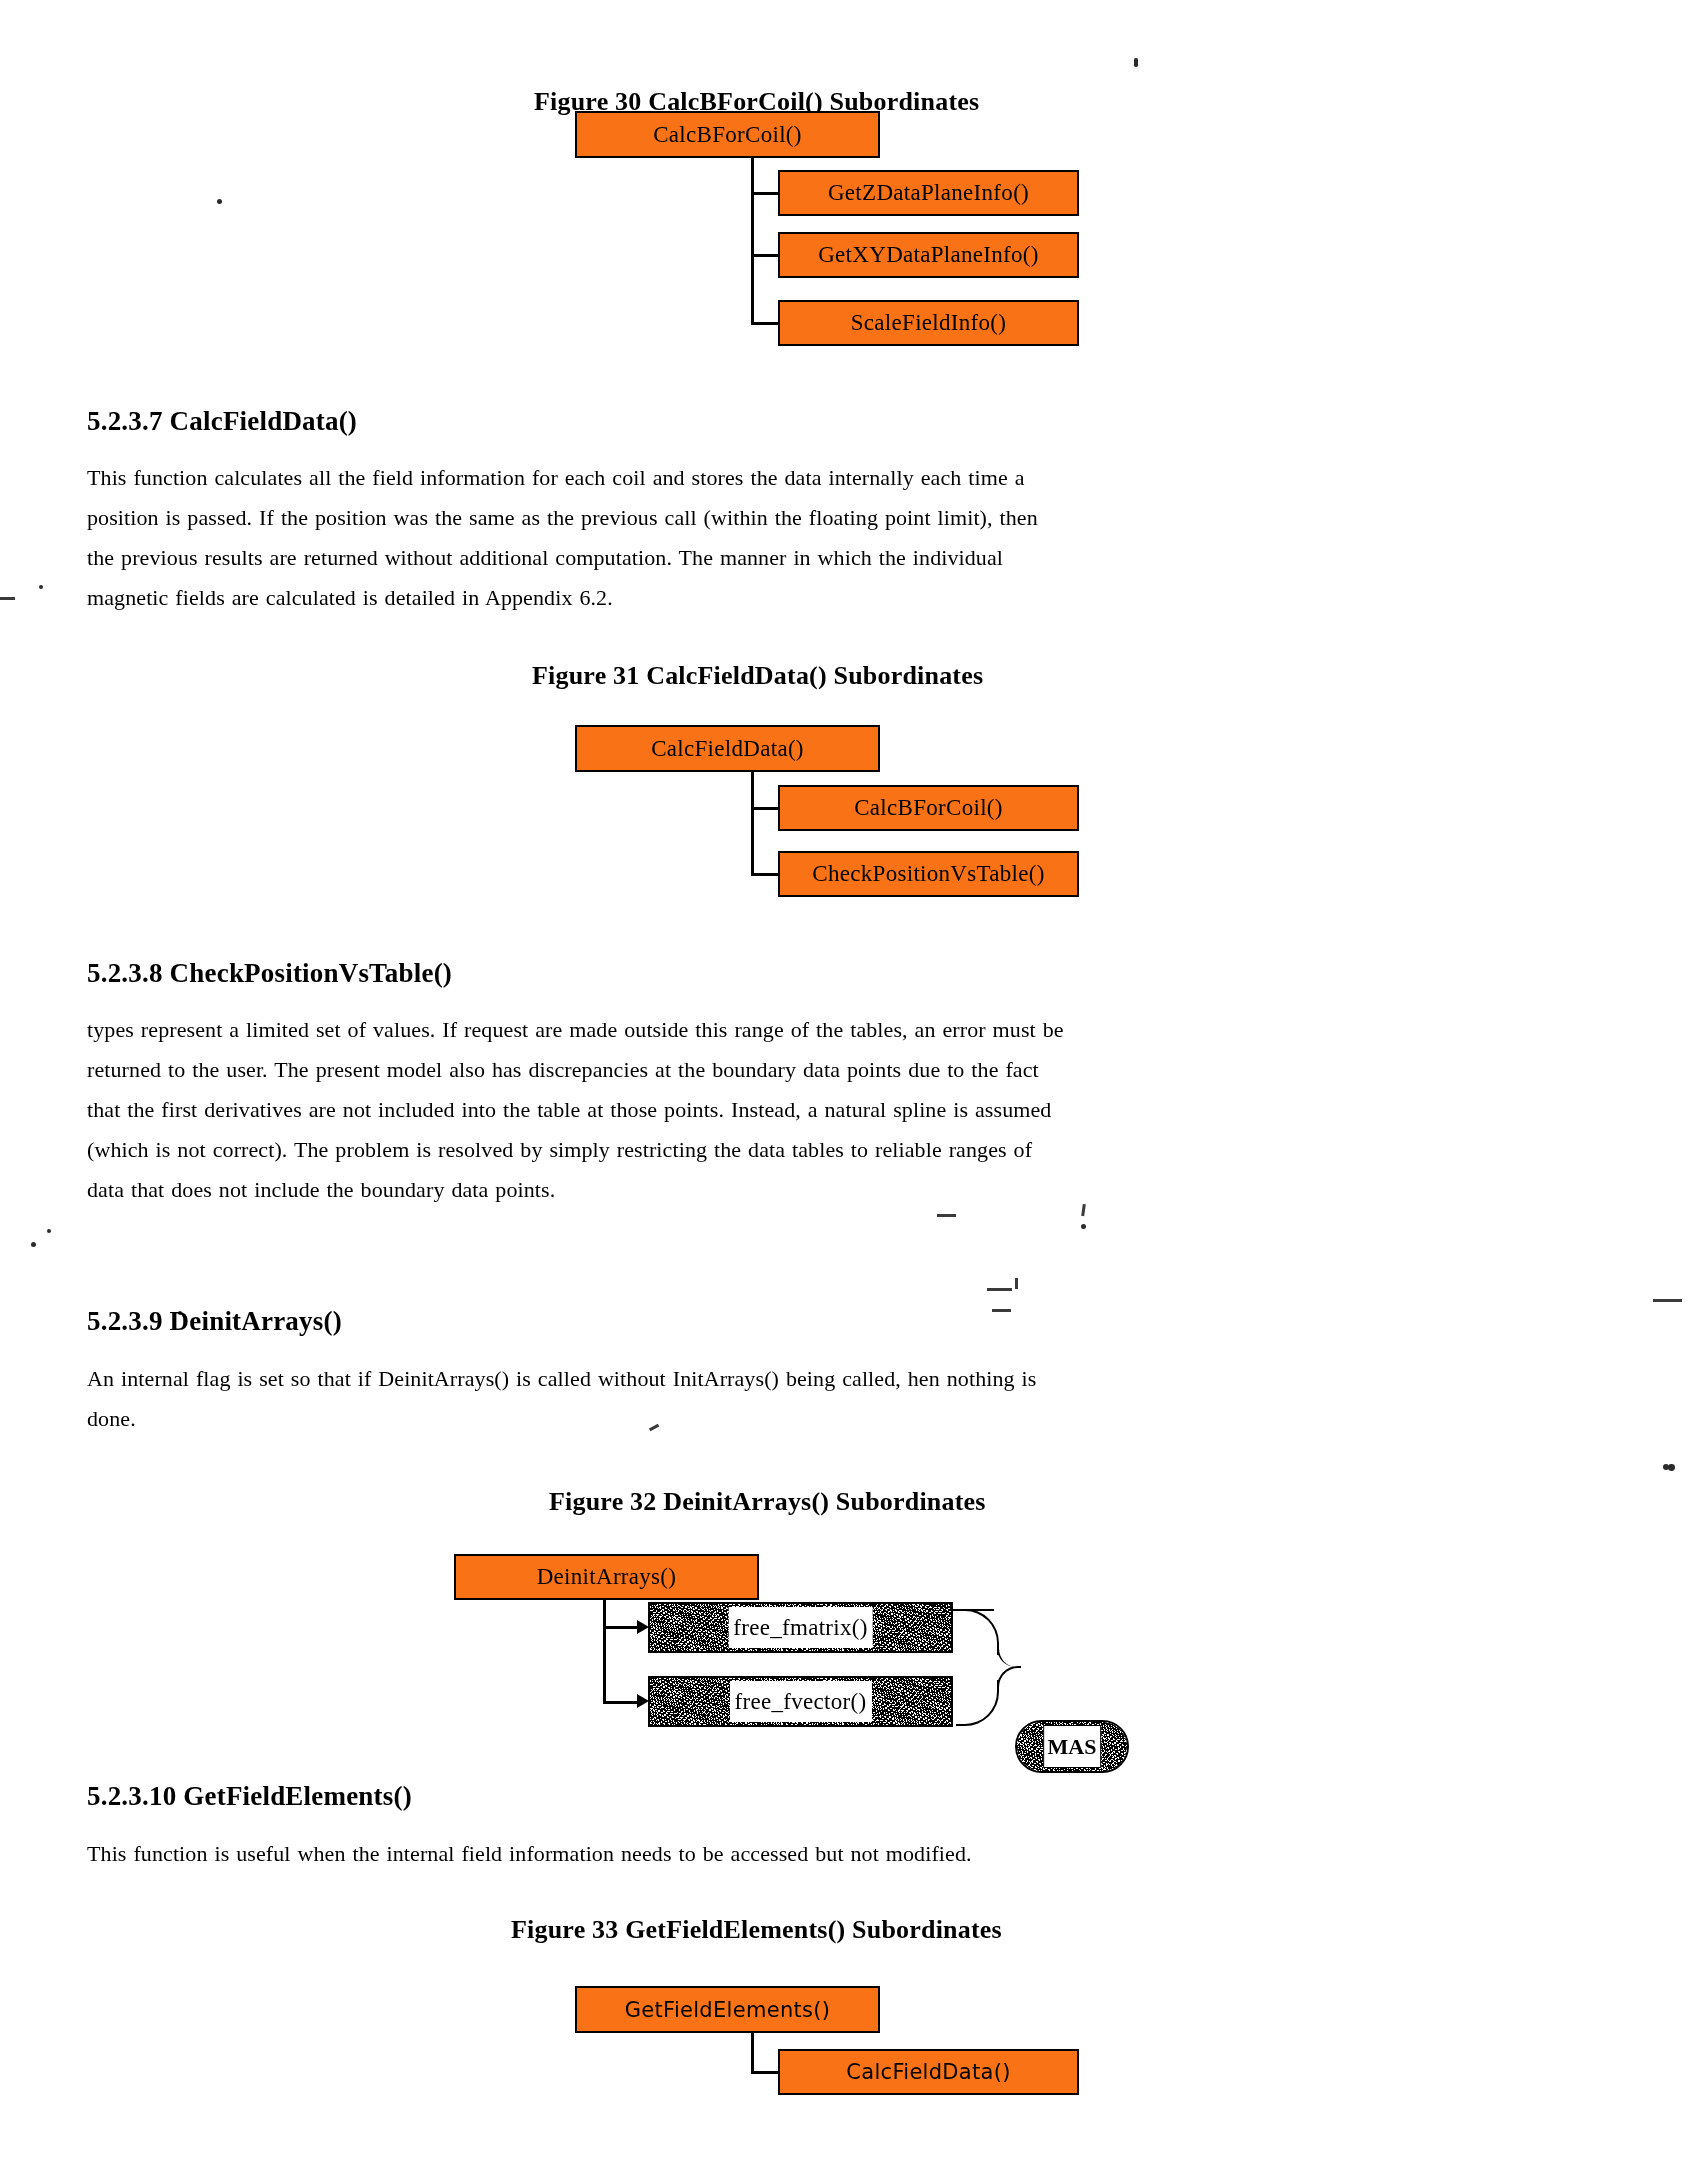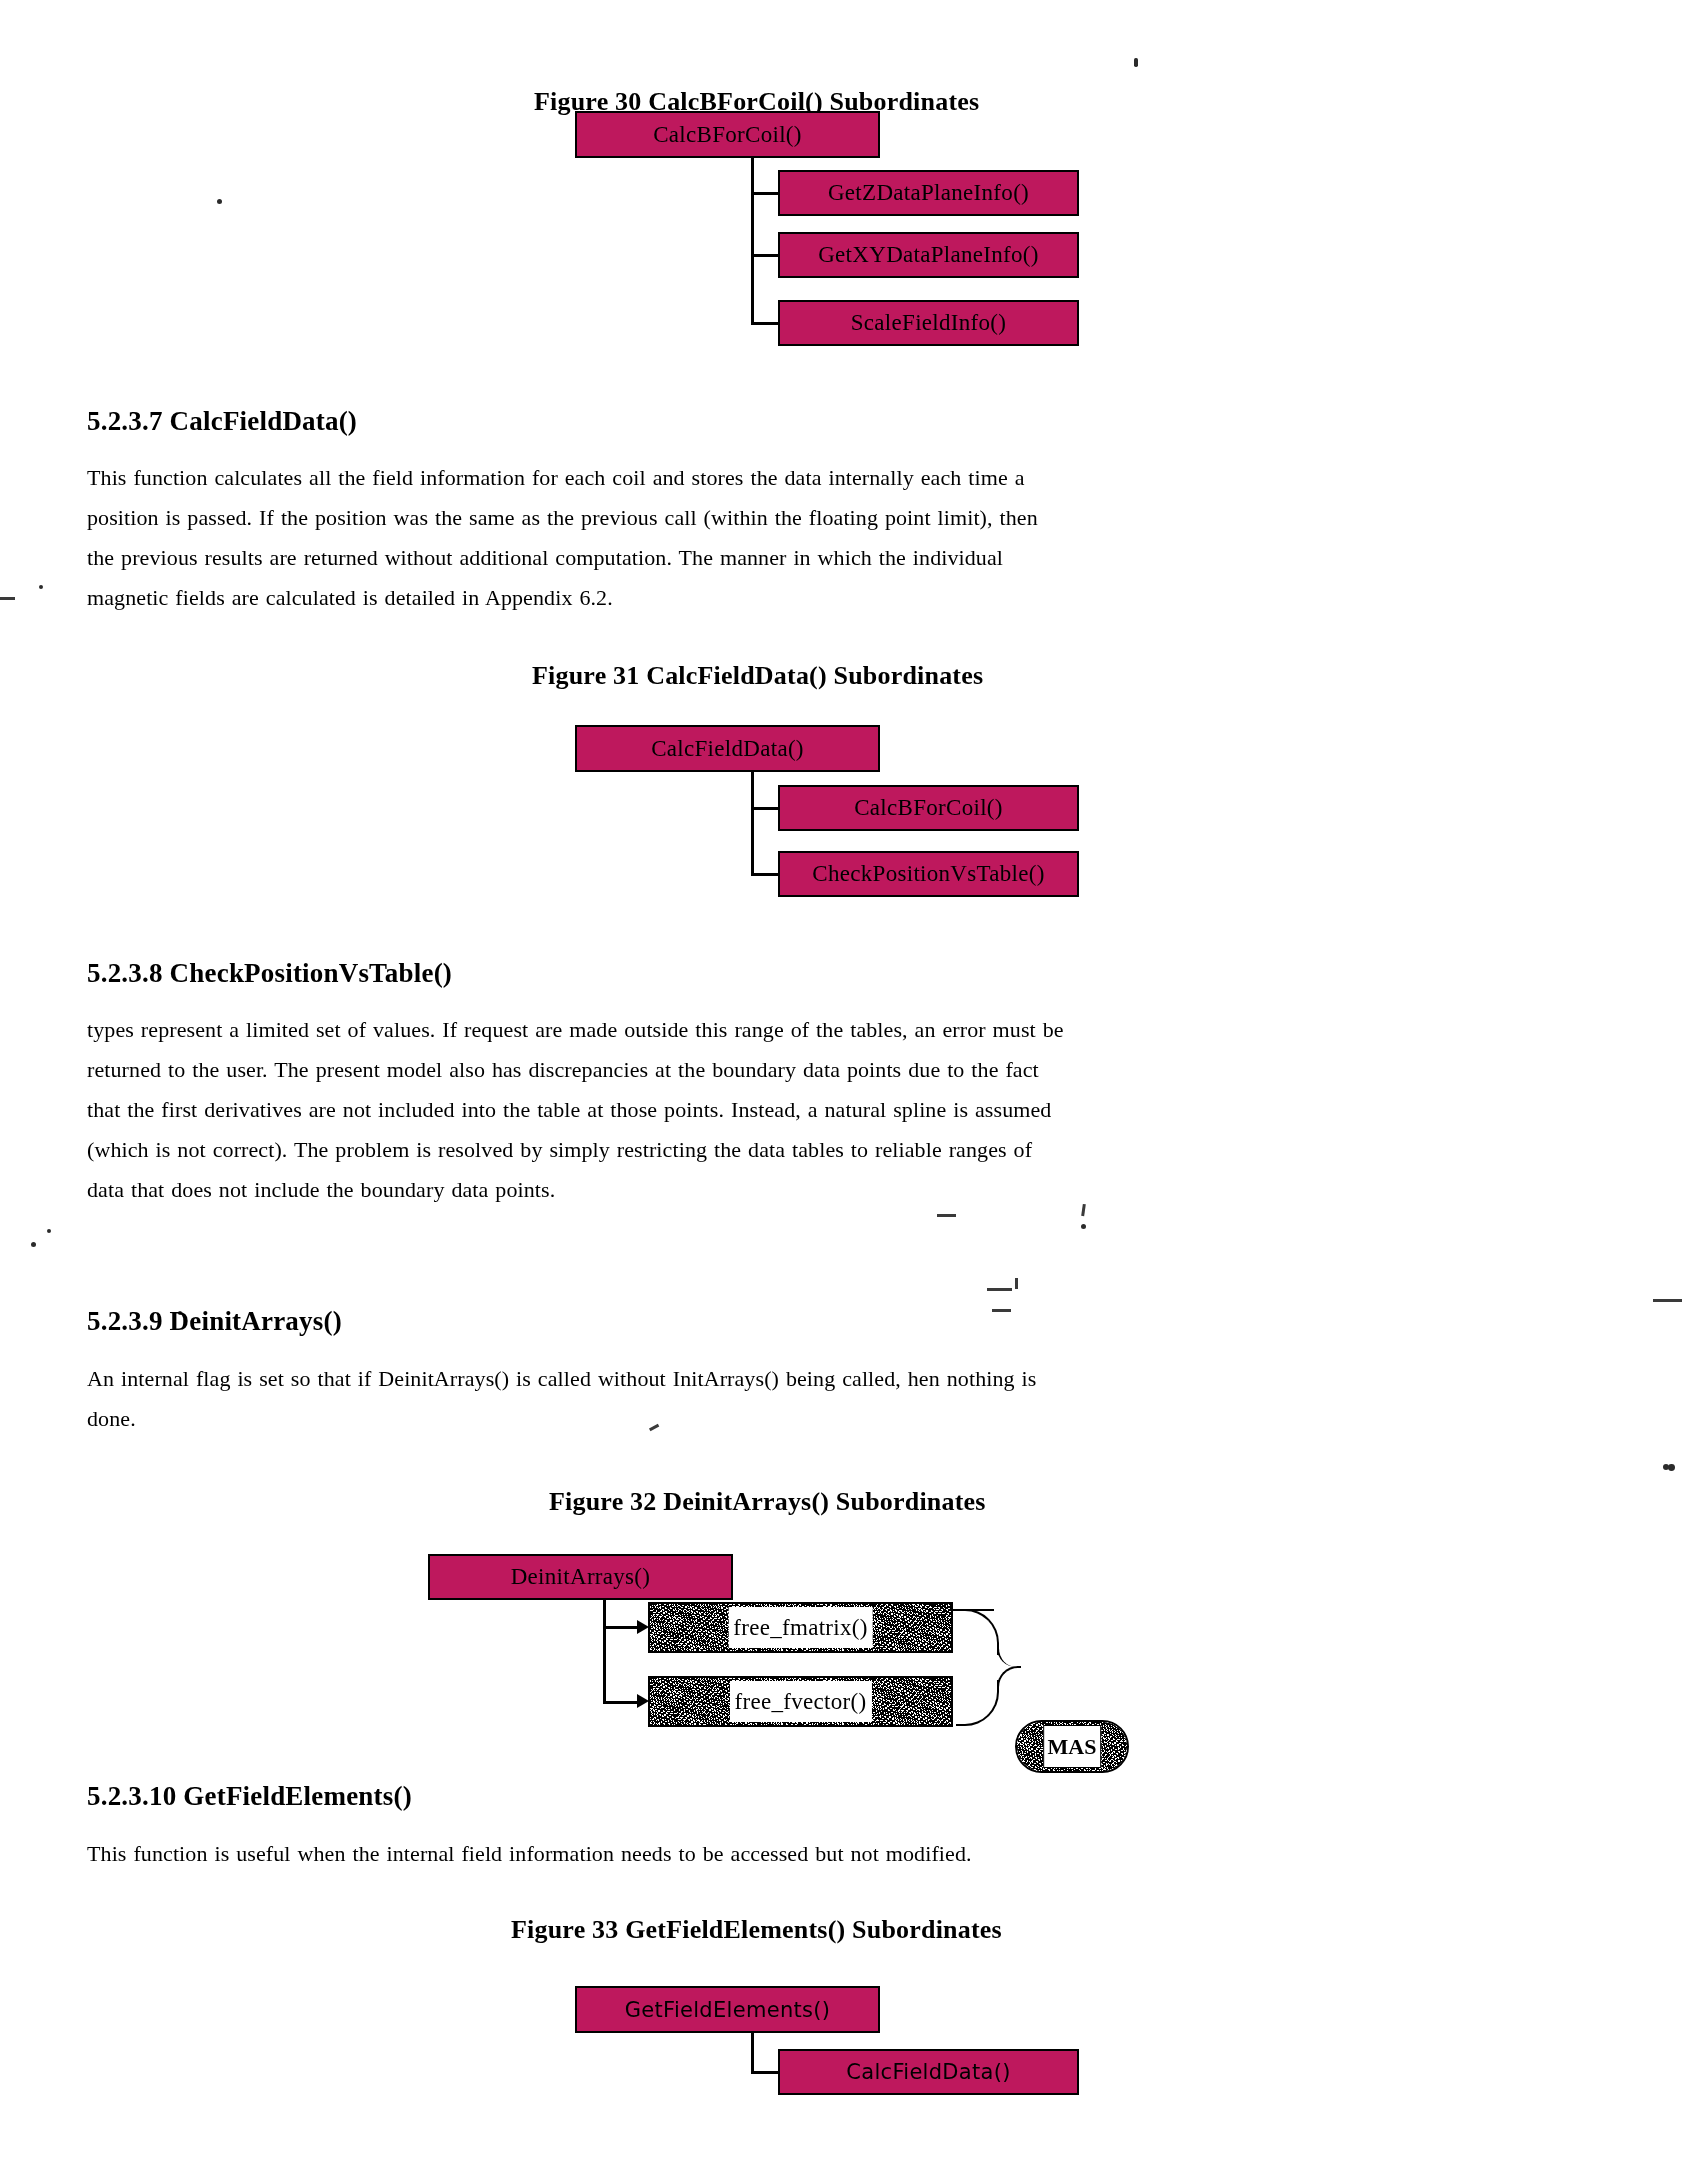--- a/index.html
+++ b/index.html
@@ -44,21 +44,21 @@
     word-spacing: 1.3px;
   }
   .para .ln { display: block; white-space: nowrap; }
 
   
   .diagram { position: absolute; }
   .node {
     position: absolute;
     box-sizing: border-box;
     border: 2.5px solid #000;
-    background: #be185d;
+    background: #f97316;
     display: flex;
     align-items: center;
     justify-content: center;
     font-size: 23px;
     letter-spacing: 0.3px;
     white-space: nowrap;
   }
   .node.serif   { font-family: "Liberation Serif", "DejaVu Serif", serif; }
   .node.sans    { font-family: "DejaVu Sans", "Liberation Sans", sans-serif; font-size: 21px; }
 
@@ -246,21 +246,21 @@
 
   <div class="para" style="left:87px; top:1359px; width:1475px;">
     <span class="ln">An internal flag is set so that if DeinitArrays() is called without InitArrays() being called, hen nothing is</span>
     <span class="ln">done.</span>
   </div>
   <div class="smudge" style="left:649px; top:1426px; width:10.2px; height:2.5px; transform:rotate(-28deg);"></div>
 
   <div class="fig-caption" style="left:549px; top:1487px;">Figure 32   DeinitArrays() Subordinates</div>
 
   <div class="diagram" style="left:0; top:0; width:1708px; height:1746px;">
-    <div class="node serif" style="left:428px; top:1554px; width:305px; height:46px;">DeinitArrays()</div>
+    <div class="node serif" style="left:454px; top:1554px; width:305px; height:46px;">DeinitArrays()</div>
 
     <div class="vline" style="left:603px; top:1600px; height:103px;"></div>
 
     <div class="hline" style="left:603px; top:1626px; width:37px;"></div>
     <div class="arrow" style="left:637px; top:1620px;"></div>
     <div class="node shaded" style="left:648px; top:1602px; width:305px; height:51px;">
       <div class="fillpad speckle"></div>
       <div class="label">free_fmatrix()</div>
     </div>
 

